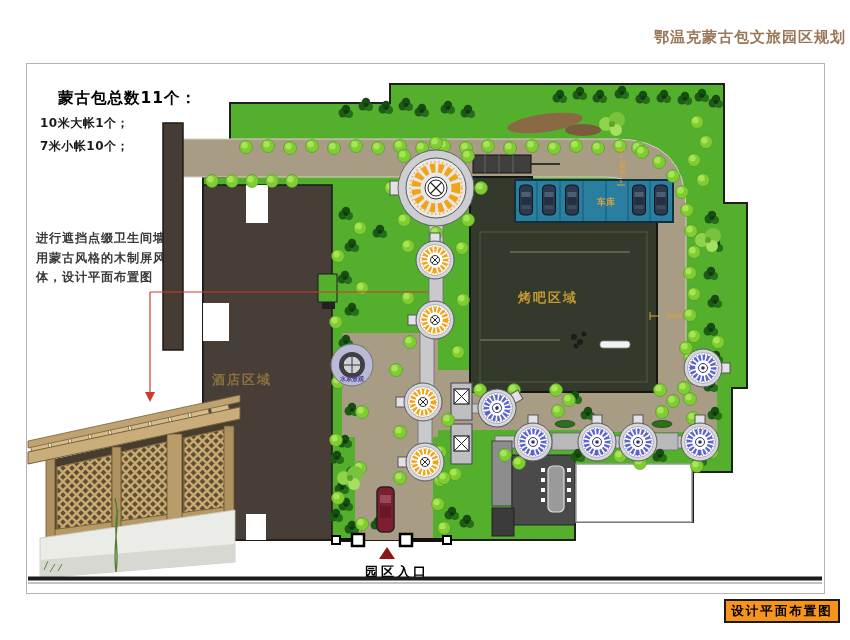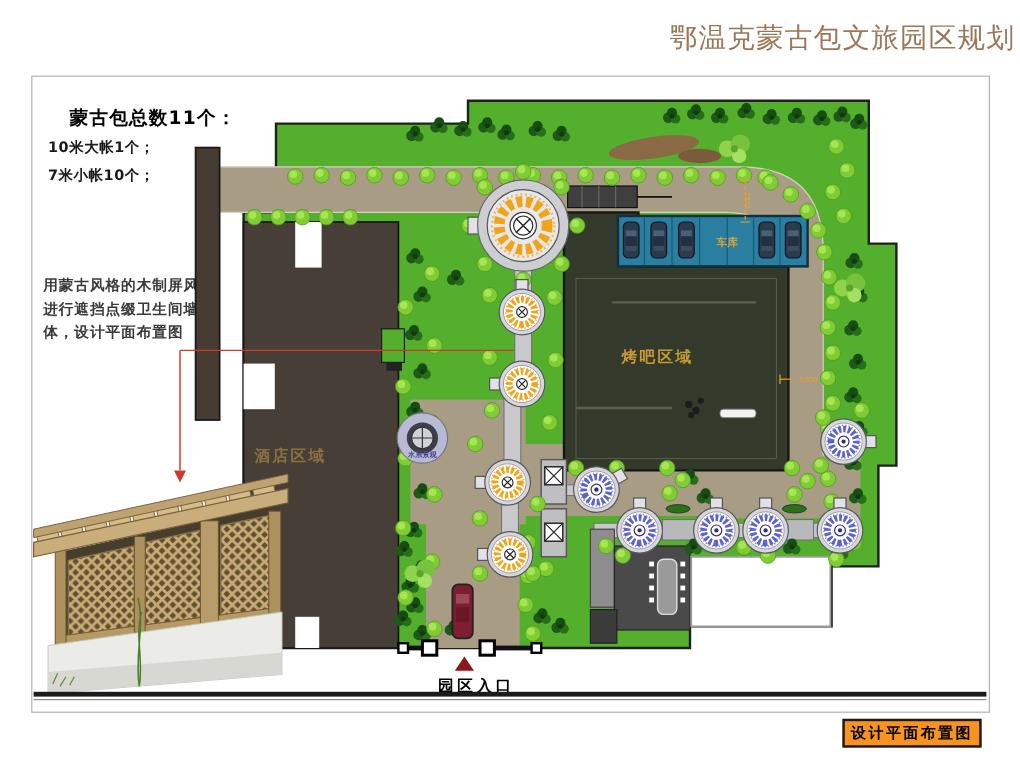--- a/index.html
+++ b/index.html
@@ -1,48 +1,48 @@
 <!DOCTYPE html>
 <html><head>
 <meta charset="utf-8">
 <style>
   html,body{margin:0;padding:0;background:#fff;}
   .page{position:relative;width:850px;height:640px;background:#ffffff;overflow:hidden;
         font-family:"DejaVu Sans","Liberation Sans",sans-serif;}
-  .main-title{position:absolute;top:16px;right:4px;font-family:"DejaVu Serif","Liberation Serif",serif;
-        font-size:23px;font-weight:normal;color:#9b7758;letter-spacing:1px;white-space:nowrap;}
+  .main-title{position:absolute;top:28px;right:4px;font-family:"DejaVu Serif","Liberation Serif",serif;
+        font-size:15px;font-weight:bold;color:#9b7758;letter-spacing:1px;white-space:nowrap;}
   .frame{position:absolute;left:26px;top:63px;width:797px;height:529px;border:1px solid #b3b3b3;}
   .stats{position:absolute;left:40px;top:88px;color:#000;}
   .stats-heading{font-size:15.5px;font-weight:bold;letter-spacing:1px;padding-left:18px;}
   .stats-line{font-size:12px;font-weight:bold;margin-top:6px;color:#1a1a1a;letter-spacing:.5px;}
   .note{position:absolute;left:36px;top:229px;font-size:12.2px;font-weight:bold;color:#3a3a3a;
         line-height:19.5px;letter-spacing:.8px;}
   svg.plan{position:absolute;left:0;top:0;width:850px;height:640px;}
-  .badge{position:absolute;left:702px;top:599px;width:112px;height:20px;background:#f8941d;
+  .badge{position:absolute;left:724px;top:599px;width:112px;height:20px;background:#f8941d;
         border:2px solid #1a1a1a;display:flex;align-items:center;justify-content:center;
         font-size:12.5px;font-weight:bold;color:#000;letter-spacing:2px;white-space:nowrap;}
   text{font-family:"DejaVu Sans","Liberation Sans",sans-serif;}
 </style>
 </head>
 <body>
 
 <div class="page">
 
   <div class="main-title">鄂温克蒙古包文旅园区规划</div>
   <div class="frame"></div>
 
   <div class="stats">
     <div class="stats-heading">蒙古包总数11个：</div>
     <div class="stats-line">10米大帐1个；</div>
     <div class="stats-line">7米小帐10个；</div>
   </div>
 
   <div class="note">
+    <div>进行遮挡点缀卫生间墙</div>
     <div>用蒙古风格的木制屏风</div>
-    <div>进行遮挡点缀卫生间墙</div>
     <div>体，设计平面布置图</div>
   </div>
 
   <svg class="plan" viewBox="0 0 850 640">
     <defs>
       <g id="bush">
           <circle r="6.5" fill="#7fcd33" stroke="#4f9421" stroke-width="0.6"></circle>
           <circle cx="-1.5" cy="-1.8" r="3.2" fill="#a8e554"></circle>
         </g>
       <g id="tree">

